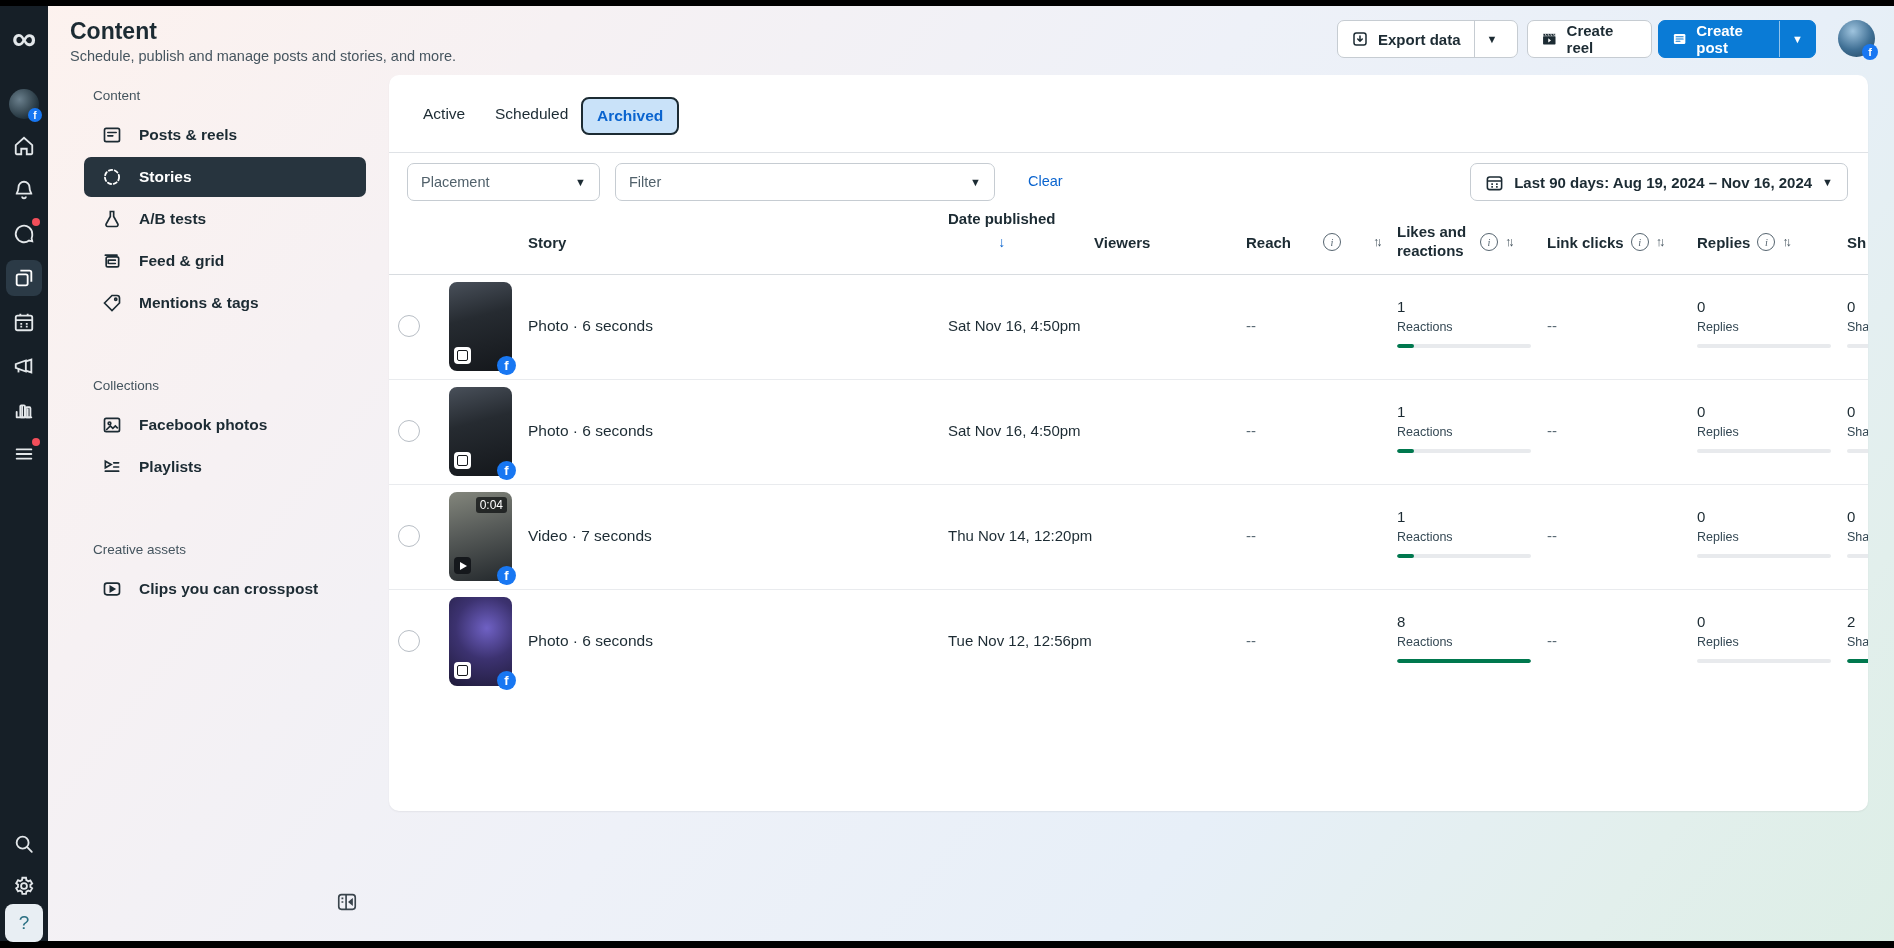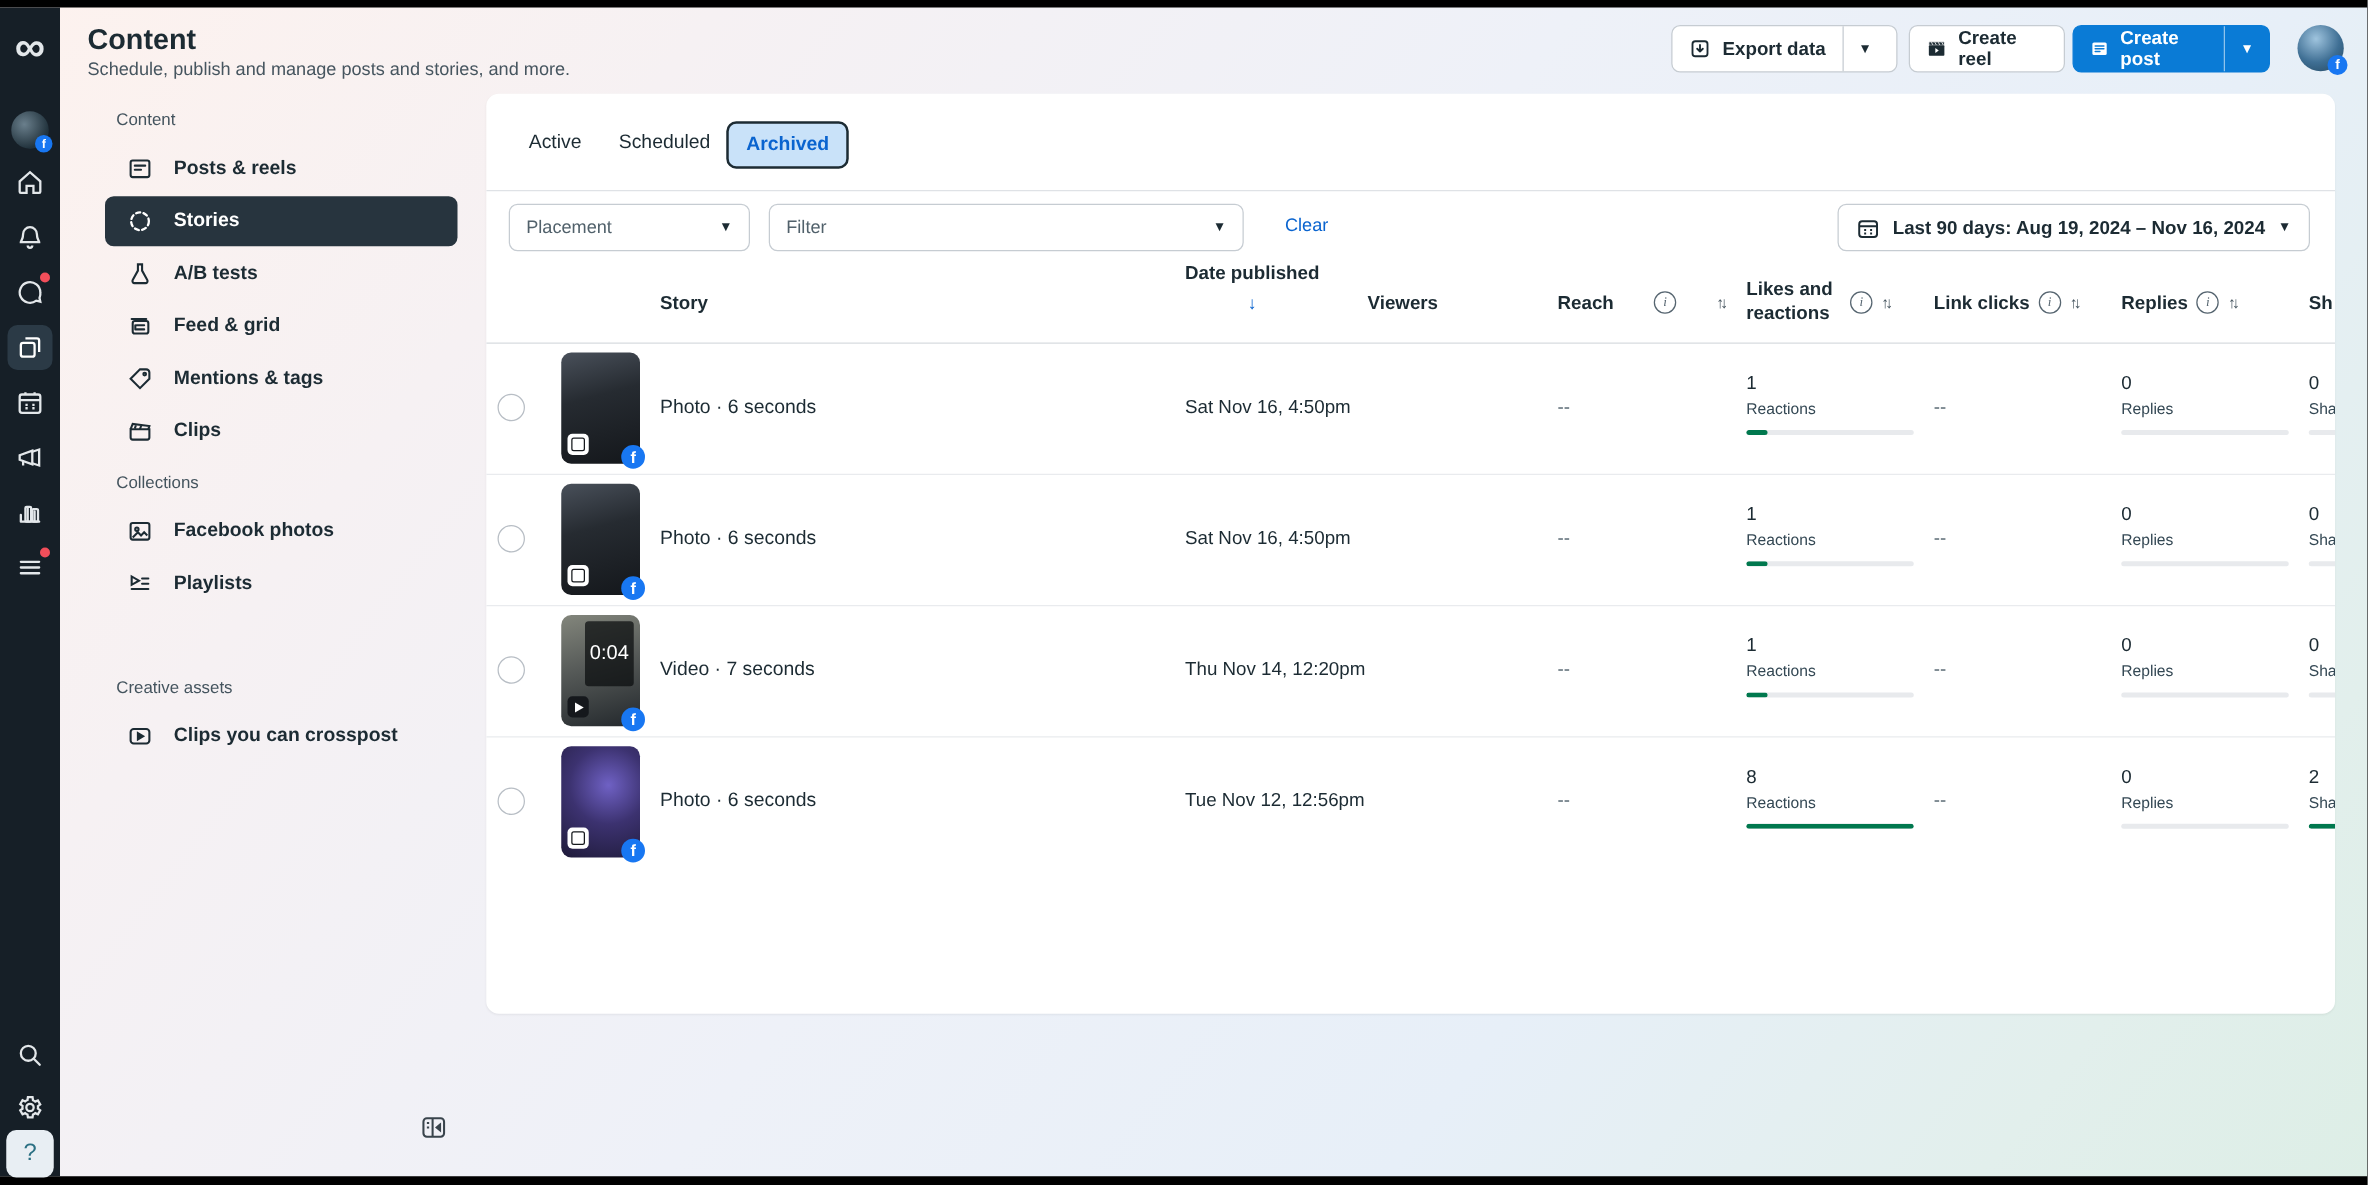--- a/index.html
+++ b/index.html
@@ -87,22 +87,22 @@
   .tv1{background:linear-gradient(165deg,#49505a 0%,#262b31 40%,#14171b 100%);}
   .tv2{background:linear-gradient(165deg,#83867c 0%,#565a58 45%,#23282c 100%);}
   .tv3{background:radial-gradient(circle at 60% 35%,#6f61c4 0%,#3c3270 45%,#1e1a38 100%);}
   .thumb .fb{position:absolute;right:-4px;bottom:-4px;width:19px;height:19px;border-radius:50%;background:#1877f2;
     color:#fff;font-size:13px;font-weight:bold;display:flex;align-items:center;justify-content:center;}
   .mini{position:absolute;left:5px;bottom:7px;width:17px;height:17px;background:#fff;border-radius:4px;
     display:flex;align-items:center;justify-content:center;}
   .mini-photo{width:9px;height:9px;border:1.6px solid #15181c;border-radius:2px;}
   .mini-play{width:0;height:0;border-left:7px solid #15181c;border-top:4.5px solid transparent;border-bottom:4.5px solid transparent;margin-left:2px;}
   .mini-dark{background:#15181c;}
-  .dur{position:absolute;right:5px;top:5px;background:rgba(10,12,14,.72);color:#fff;font-size:16px;
-    padding:17px 4px;border-radius:3px;}
+  .dur{position:absolute;right:5px;top:5px;background:rgba(10,12,14,.72);color:#fff;font-size:12px;
+    padding:1px 4px;border-radius:3px;}
   .story-lbl{top:43px;font-size:15.5px;cursor:pointer;}
   .cell-txt{top:43px;font-size:15px;color:#1c2b33;}
   .dash{color:#5a6a74;}
   .metric .num{top:24px;position:absolute;font-size:15px;}
   .metric .lbl{top:46px;position:absolute;font-size:12.5px;color:#344854;}
   .metric .track{top:70px;position:absolute;width:134px;height:4px;border-radius:2px;background:#e8eaed;overflow:hidden;}
   .metric .fill{height:100%;background:#00784e;border-radius:2px;}
 
   
   .hscroll{position:absolute;left:0;top:835px;width:1479px;height:17px;background:#f4f5f7;
@@ -265,27 +265,20 @@
     </div>
 
     <div class="nav-it" style="top:208px">
       <svg width="20" height="20" viewBox="0 0 24 24" fill="none" stroke="currentColor" stroke-width="2">
           <path d="m3 12 9-9h6a3 3 0 0 1 3 3v6l-9 9z"></path>
           <circle cx="16.5" cy="7.5" r="1.3"></circle>
         </svg>
       <span>Mentions &amp; tags</span>
     </div>
 
-    <div class="nav-it" style="top:250px">
-      <svg width="20" height="20" viewBox="0 0 24 24" fill="none" stroke="currentColor" stroke-width="2">
-          <path d="M3 10h18v8a2 2 0 0 1-2 2H5a2 2 0 0 1-2-2z"></path>
-          <path d="m3 10 2-5 16 2-1 3M8 6.5 7 9.5m6-2.5-1 3"></path>
-        </svg>
-      <span>Clips</span>
-    </div>
 
     <div class="sec-lbl" style="top:303px">Collections</div>
 
     <div class="nav-it" style="top:330px">
       <svg width="20" height="20" viewBox="0 0 24 24" fill="none" stroke="currentColor" stroke-width="2">
           <rect x="3" y="4" width="18" height="16" rx="2"></rect>
           <circle cx="9" cy="10" r="1.6"></circle>
           <path d="m5 18 5-5 3 3 3-3 3 3"></path>
         </svg>
       <span>Facebook photos</span>

